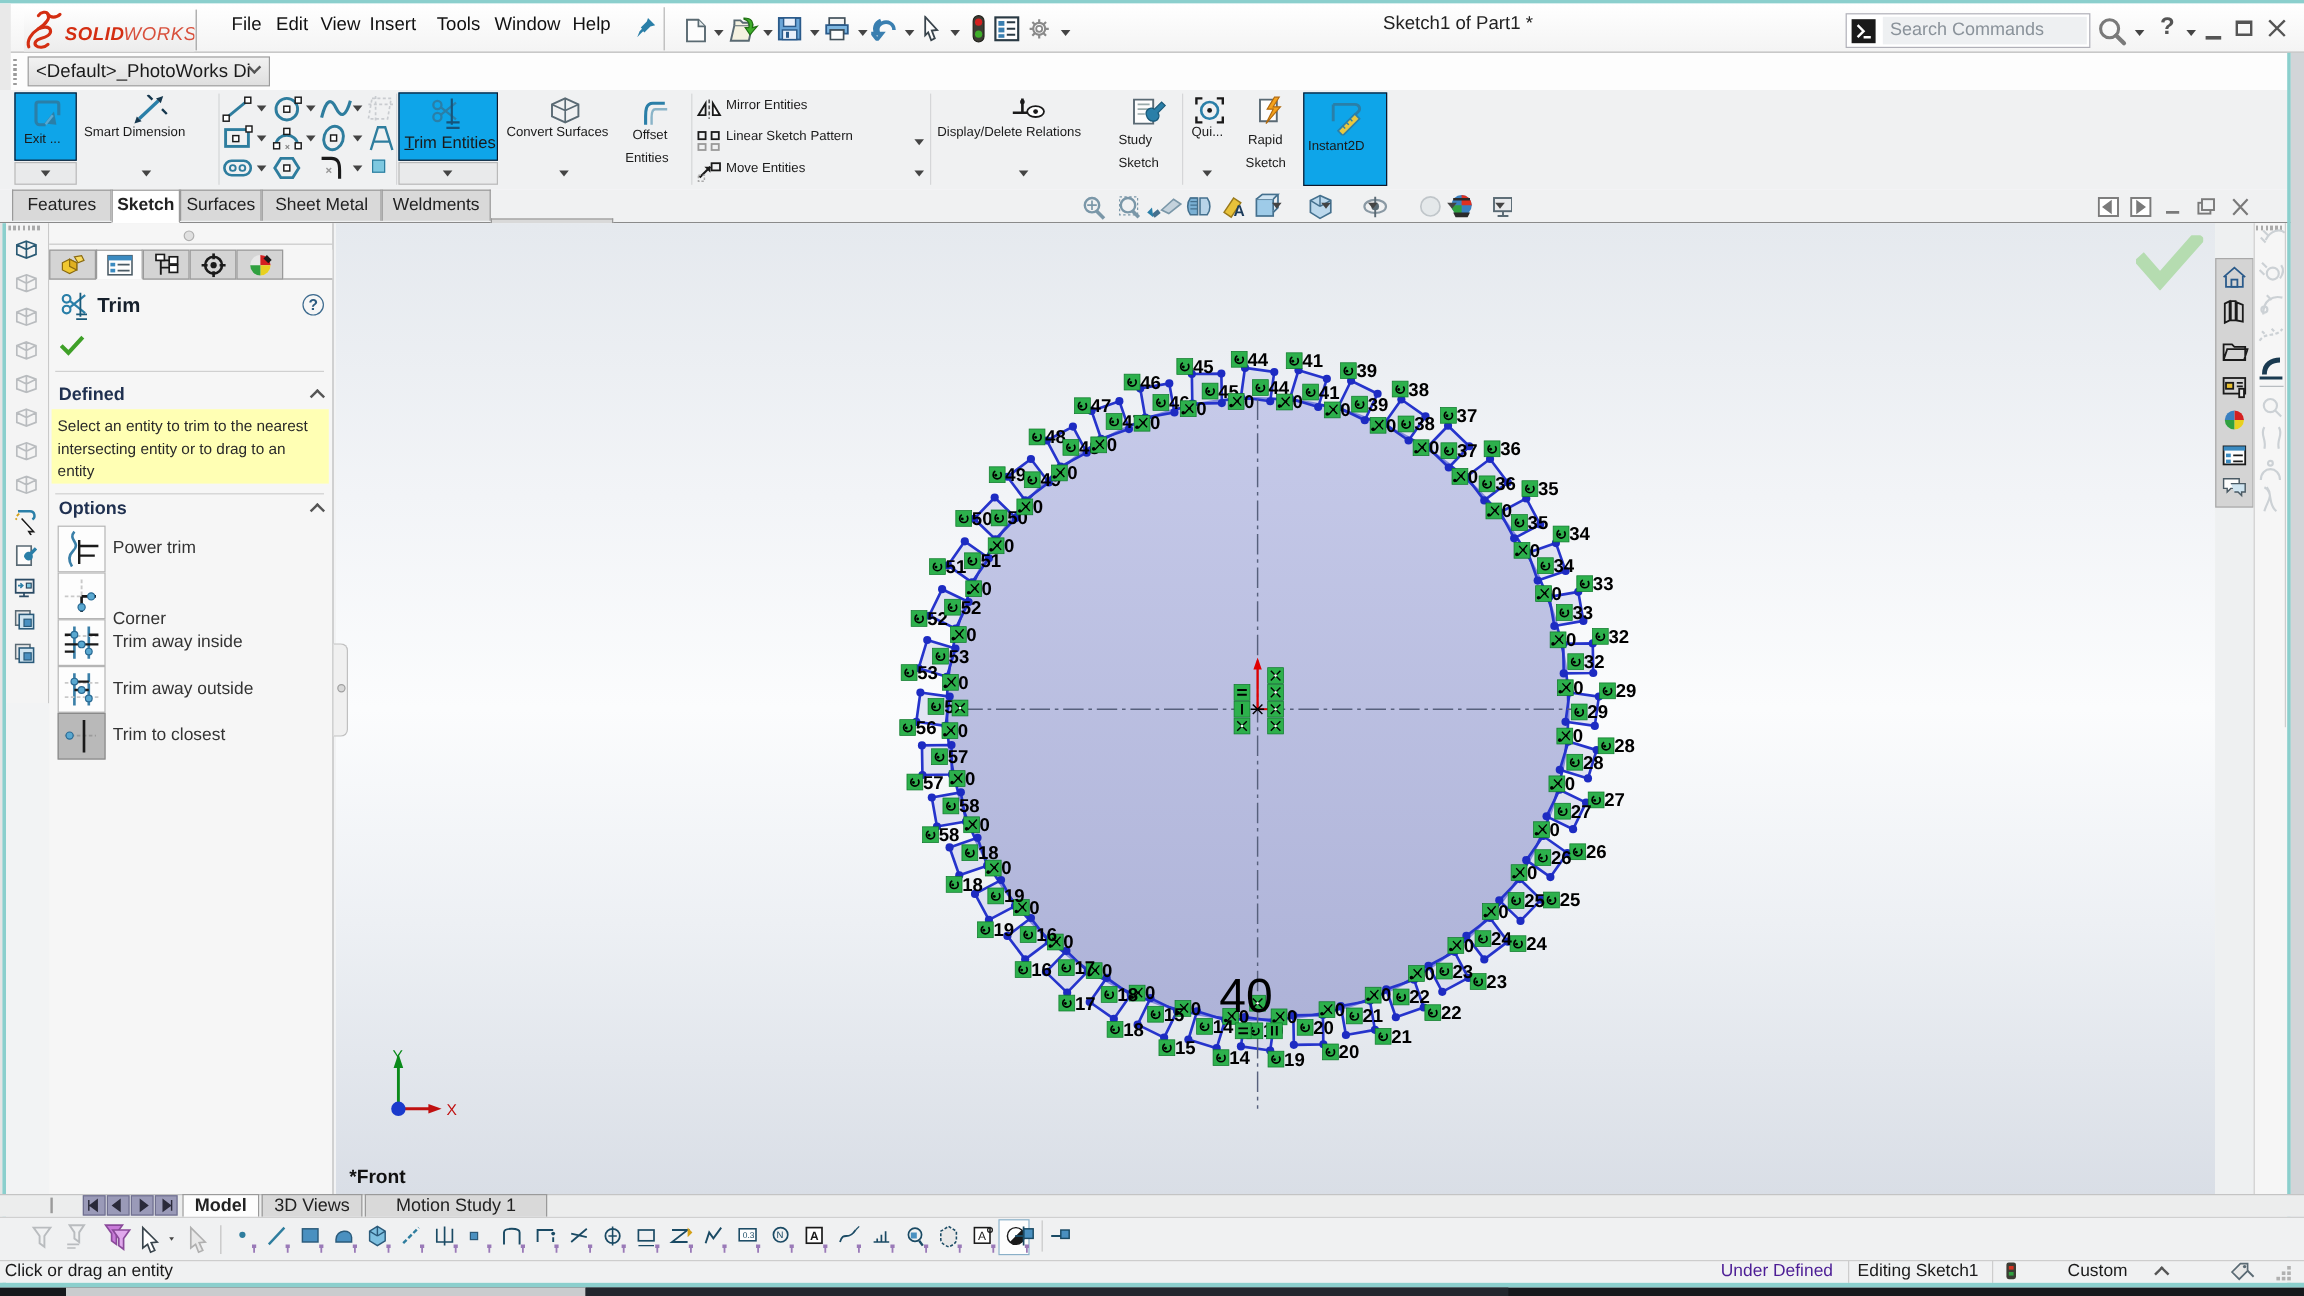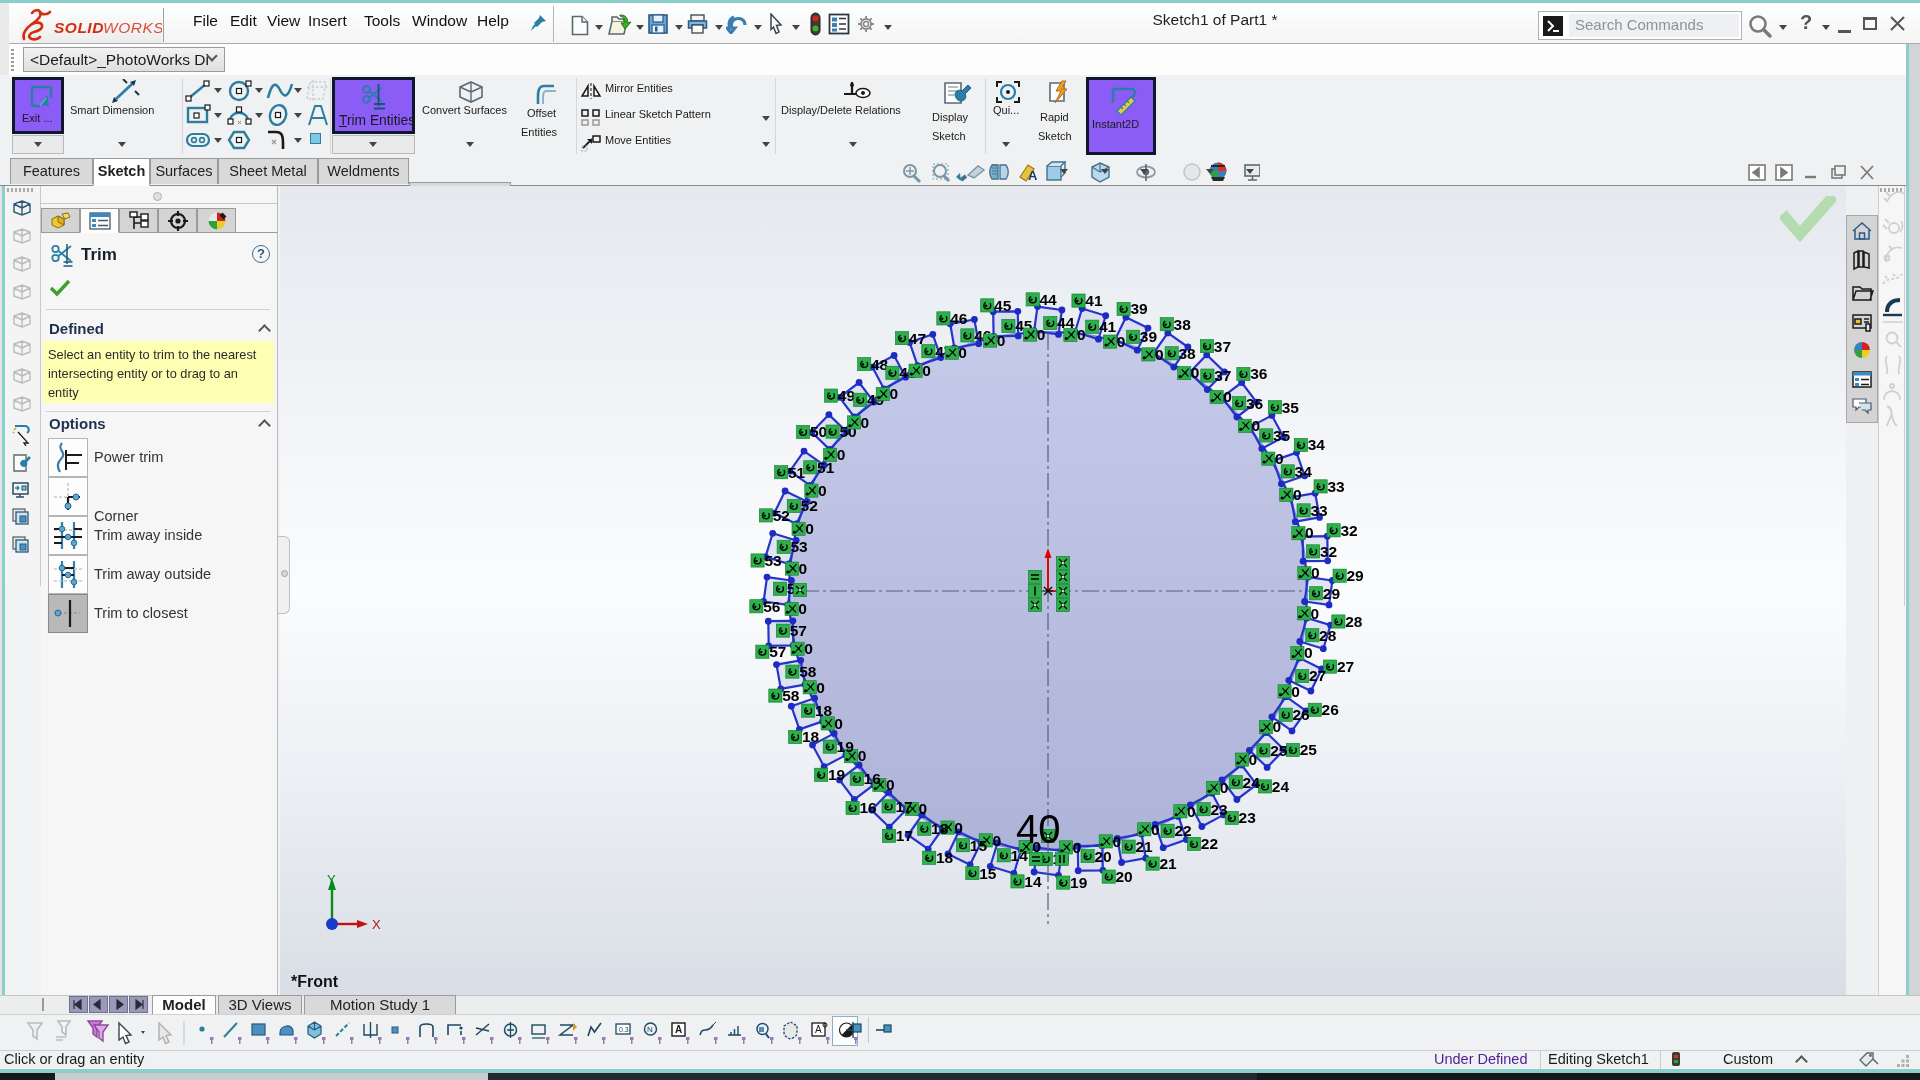--- a/index.html
+++ b/index.html
@@ -3,21 +3,21 @@
 <style>
 *{margin:0;padding:0;box-sizing:border-box}
 html,body{width:1920px;height:1080px;overflow:hidden}
 body{font-family:"Liberation Sans",sans-serif;background:#fff;position:relative;font-size:15px;color:#222}
 .abs{position:absolute}
 .ico{position:absolute}
 svg{display:block}
 .dd{width:0;height:0;border-left:4px solid transparent;border-right:4px solid transparent;border-top:5px solid #444;position:absolute}
 .menu{position:absolute;top:12px;font-size:15.5px;color:#111}
 .tab{position:absolute;top:0;height:26px;border:1px solid #9a9a9a;border-bottom:none;background:#d9d9d9;text-align:center;font-size:14.5px;color:#222;line-height:25px}
-.grpbtn{position:absolute;background:#8b5cf6;border:3px solid #0f172a}
+.grpbtn{position:absolute;background:#0ea5e9;border:1px solid #0f172a}
 .glabel{position:absolute;font-size:11px;color:#1a1a1a;white-space:nowrap}
 .opticon{position:absolute;left:48px;width:40px;height:39px;background:#fdfdfd;border:1px solid #b5b5b5}
 .optlabel{position:absolute;left:94px;font-size:14.5px;color:#333}
 .sech{font-weight:bold;font-size:15px;color:#1f3050;position:absolute}
 .caret{position:absolute;width:9px;height:9px;border-right:2px solid #555;border-bottom:2px solid #555;transform:rotate(-135deg)}
 .carv{position:absolute;width:8px;height:8px;border-right:2px solid #555;border-bottom:2px solid #555;transform:rotate(45deg)}
 </style></head><body>
 
 <div class="abs" style="left:0;top:0;width:1920px;height:3px;background:#8bcfcd"></div>
 <div class="abs" style="left:0;top:3px;width:1920px;height:41px;background:linear-gradient(#ffffff,#f4f4f4);border-bottom:1px solid #ababab"></div>
@@ -261,21 +261,21 @@
 <ellipse cx="21" cy="13" rx="7" ry="4.5" fill="#fff" stroke="#1a1a1a" stroke-width="1.5"></ellipse>
 <circle cx="21" cy="13" r="2" fill="#1a1a1a"></circle>
   </svg>
 <div class="glabel" style="left:781px;top:104px">Display/Delete Relations</div>
 <div class="dd" style="left:849px;top:142px"></div>
 <svg class="ico" style="left:941px;top:79px" width="32" height="28" viewBox="0 0 32 28">
 <path d="M4 4 H20 V24 H4 Z" fill="#fdfdfd" stroke="#5a6a74" stroke-width="1.6"></path>
 <path d="M7 8 H17 M7 12 H17 M7 16 H13" stroke="#9aa" stroke-width="1.4"></path>
 <path d="M14 16 C14 12 18 10 21 12 L27 6 L30 9 L24 15 C26 18 24 22 20 22 C17 22 15 20 14 16 Z" fill="#2a7fa8" stroke="#1a5a7a" stroke-width="1"></path>
   </svg>
-<div class="glabel" style="left:932px;top:111px">Display</div>
+<div class="glabel" style="left:932px;top:111px">Study</div>
 <div class="glabel" style="left:932px;top:130px">Sketch</div>
 <div class="abs" style="left:985px;top:78px;width:1px;height:76px;background:#d5d6d8"></div>
 <svg class="ico" style="left:994px;top:79px" width="28" height="26" viewBox="0 0 28 26">
 <path d="M3 8 V3 H8 M20 3 H25 V8 M25 18 V23 H20 M8 23 H3 V18" stroke="#1a1a1a" stroke-width="2" fill="none"></path>
 <circle cx="14" cy="13" r="7" fill="none" stroke="#2a7fa8" stroke-width="2.2"></circle>
 <circle cx="14" cy="13" r="2" fill="#1a1a1a"></circle>
   </svg>
 <div class="glabel" style="left:993px;top:104px">Qui...</div>
 <div class="dd" style="left:1002px;top:142px"></div>
 <svg class="ico" style="left:1046px;top:79px" width="28" height="26" viewBox="0 0 28 26">

